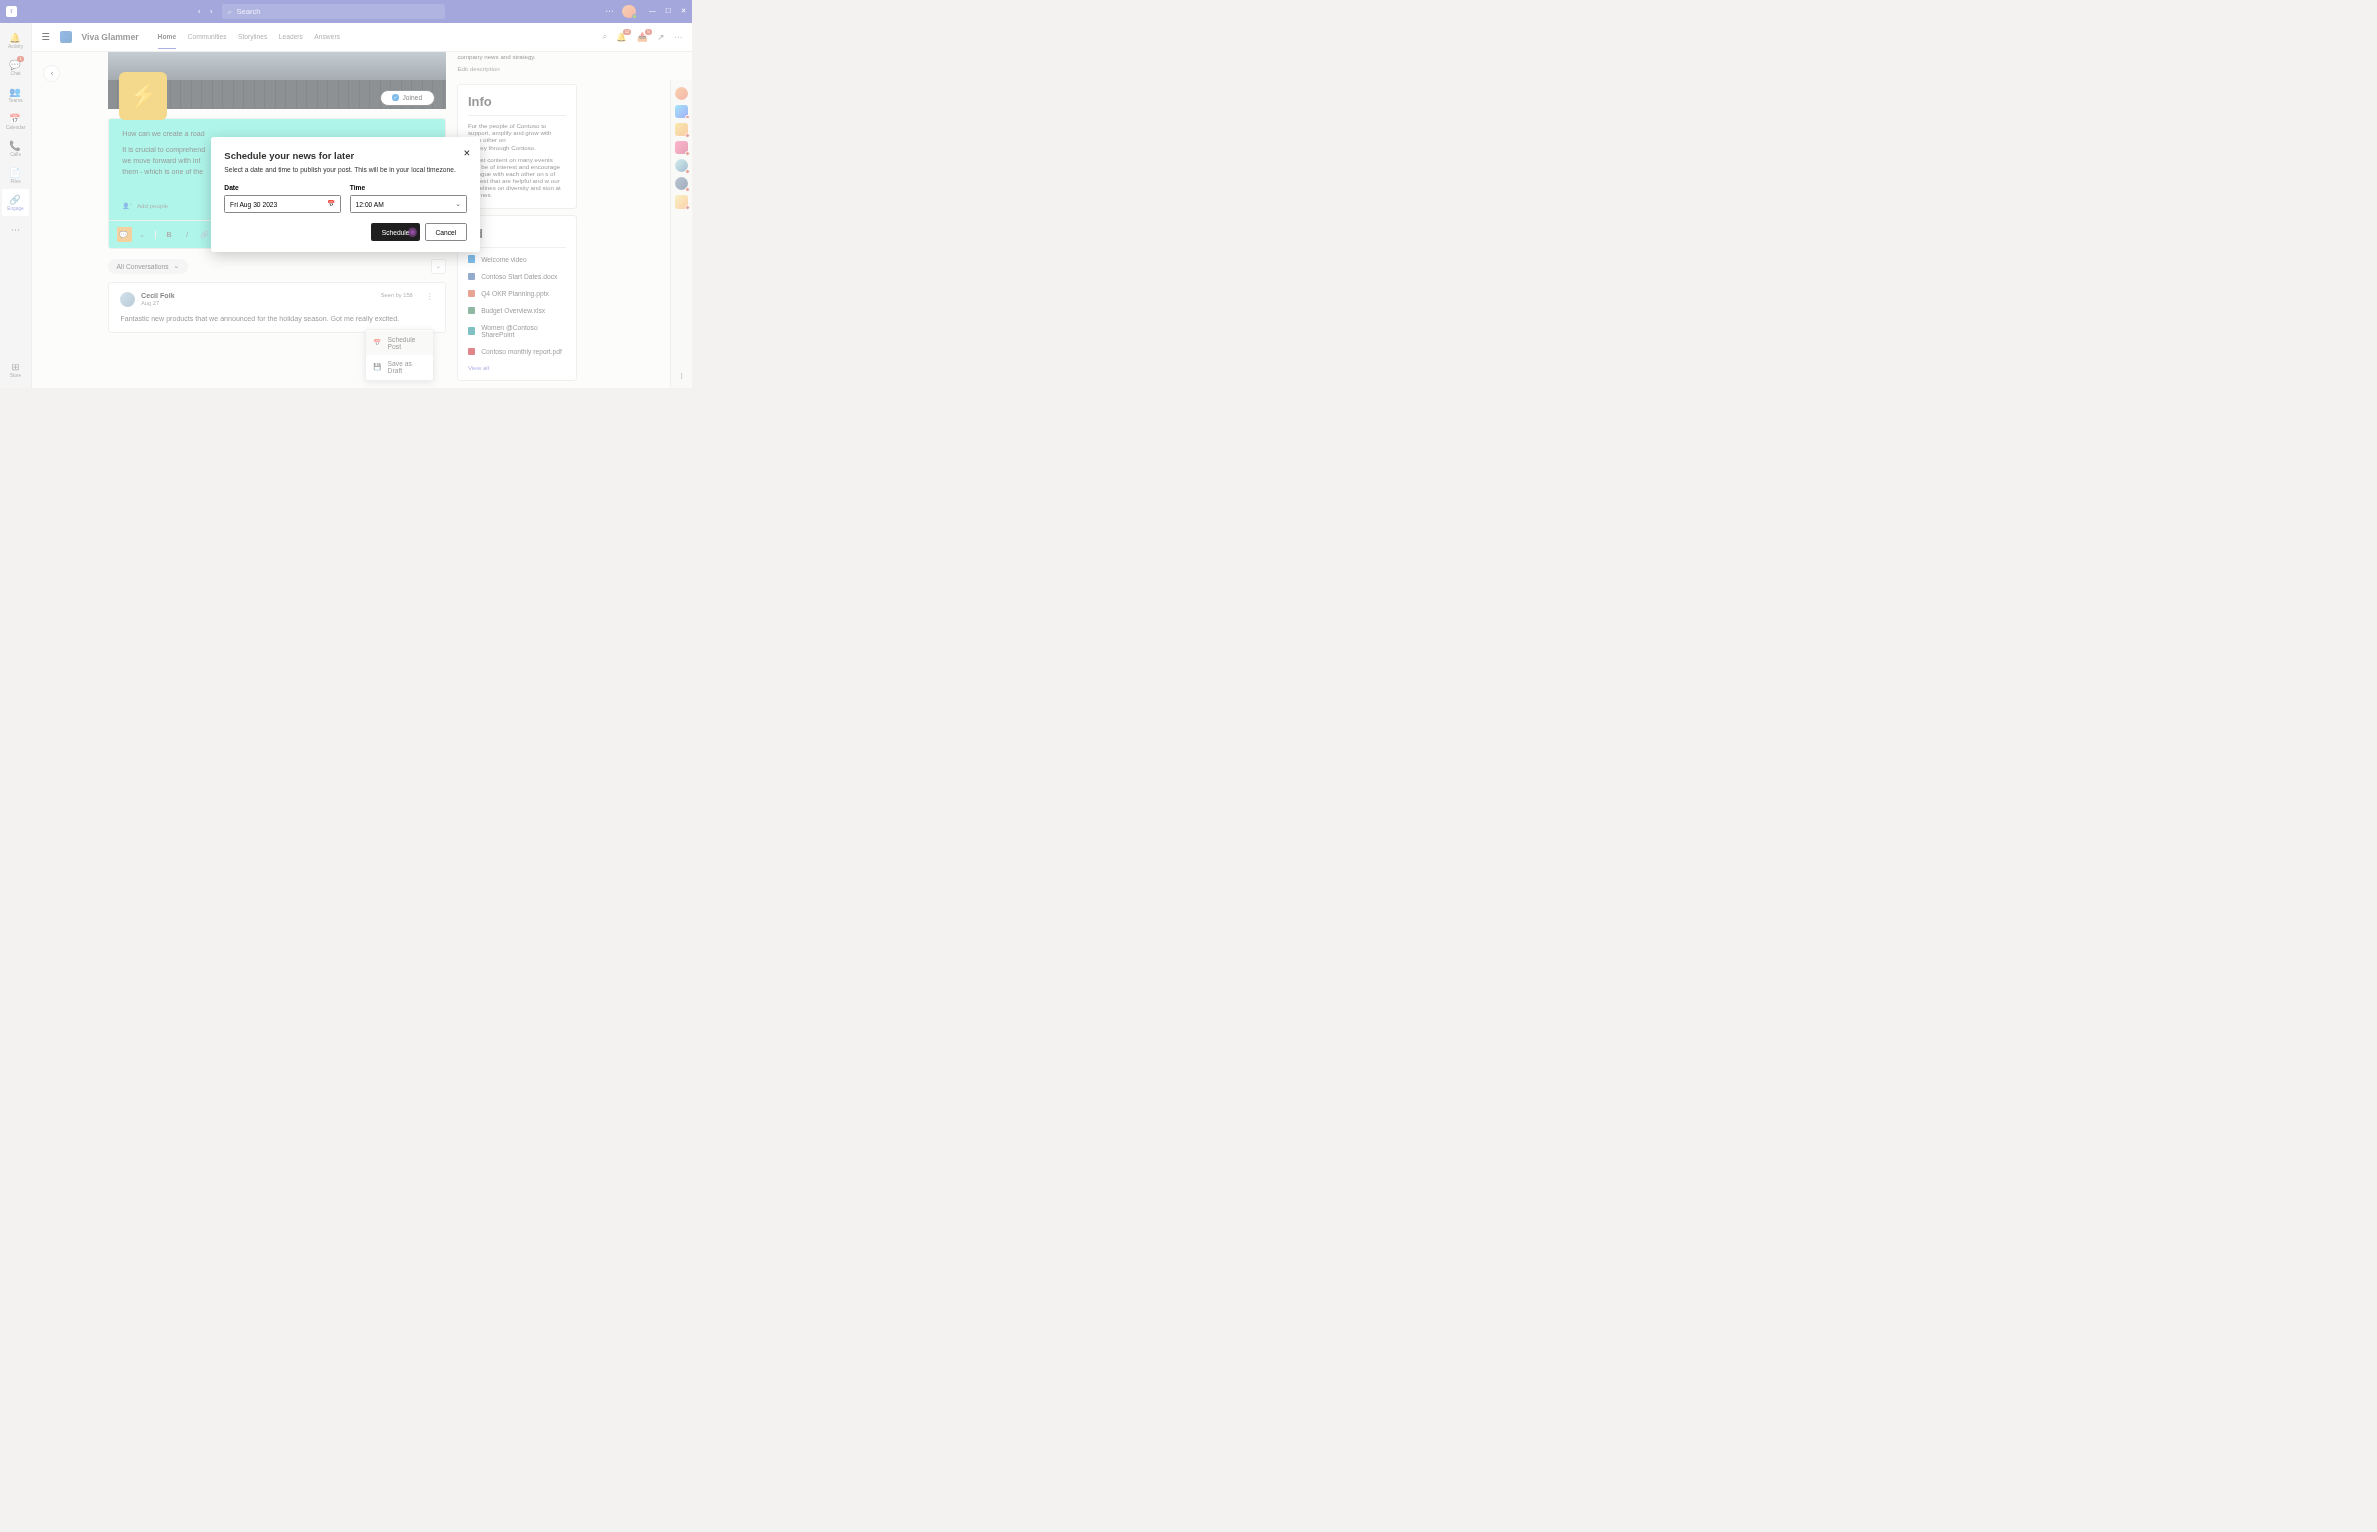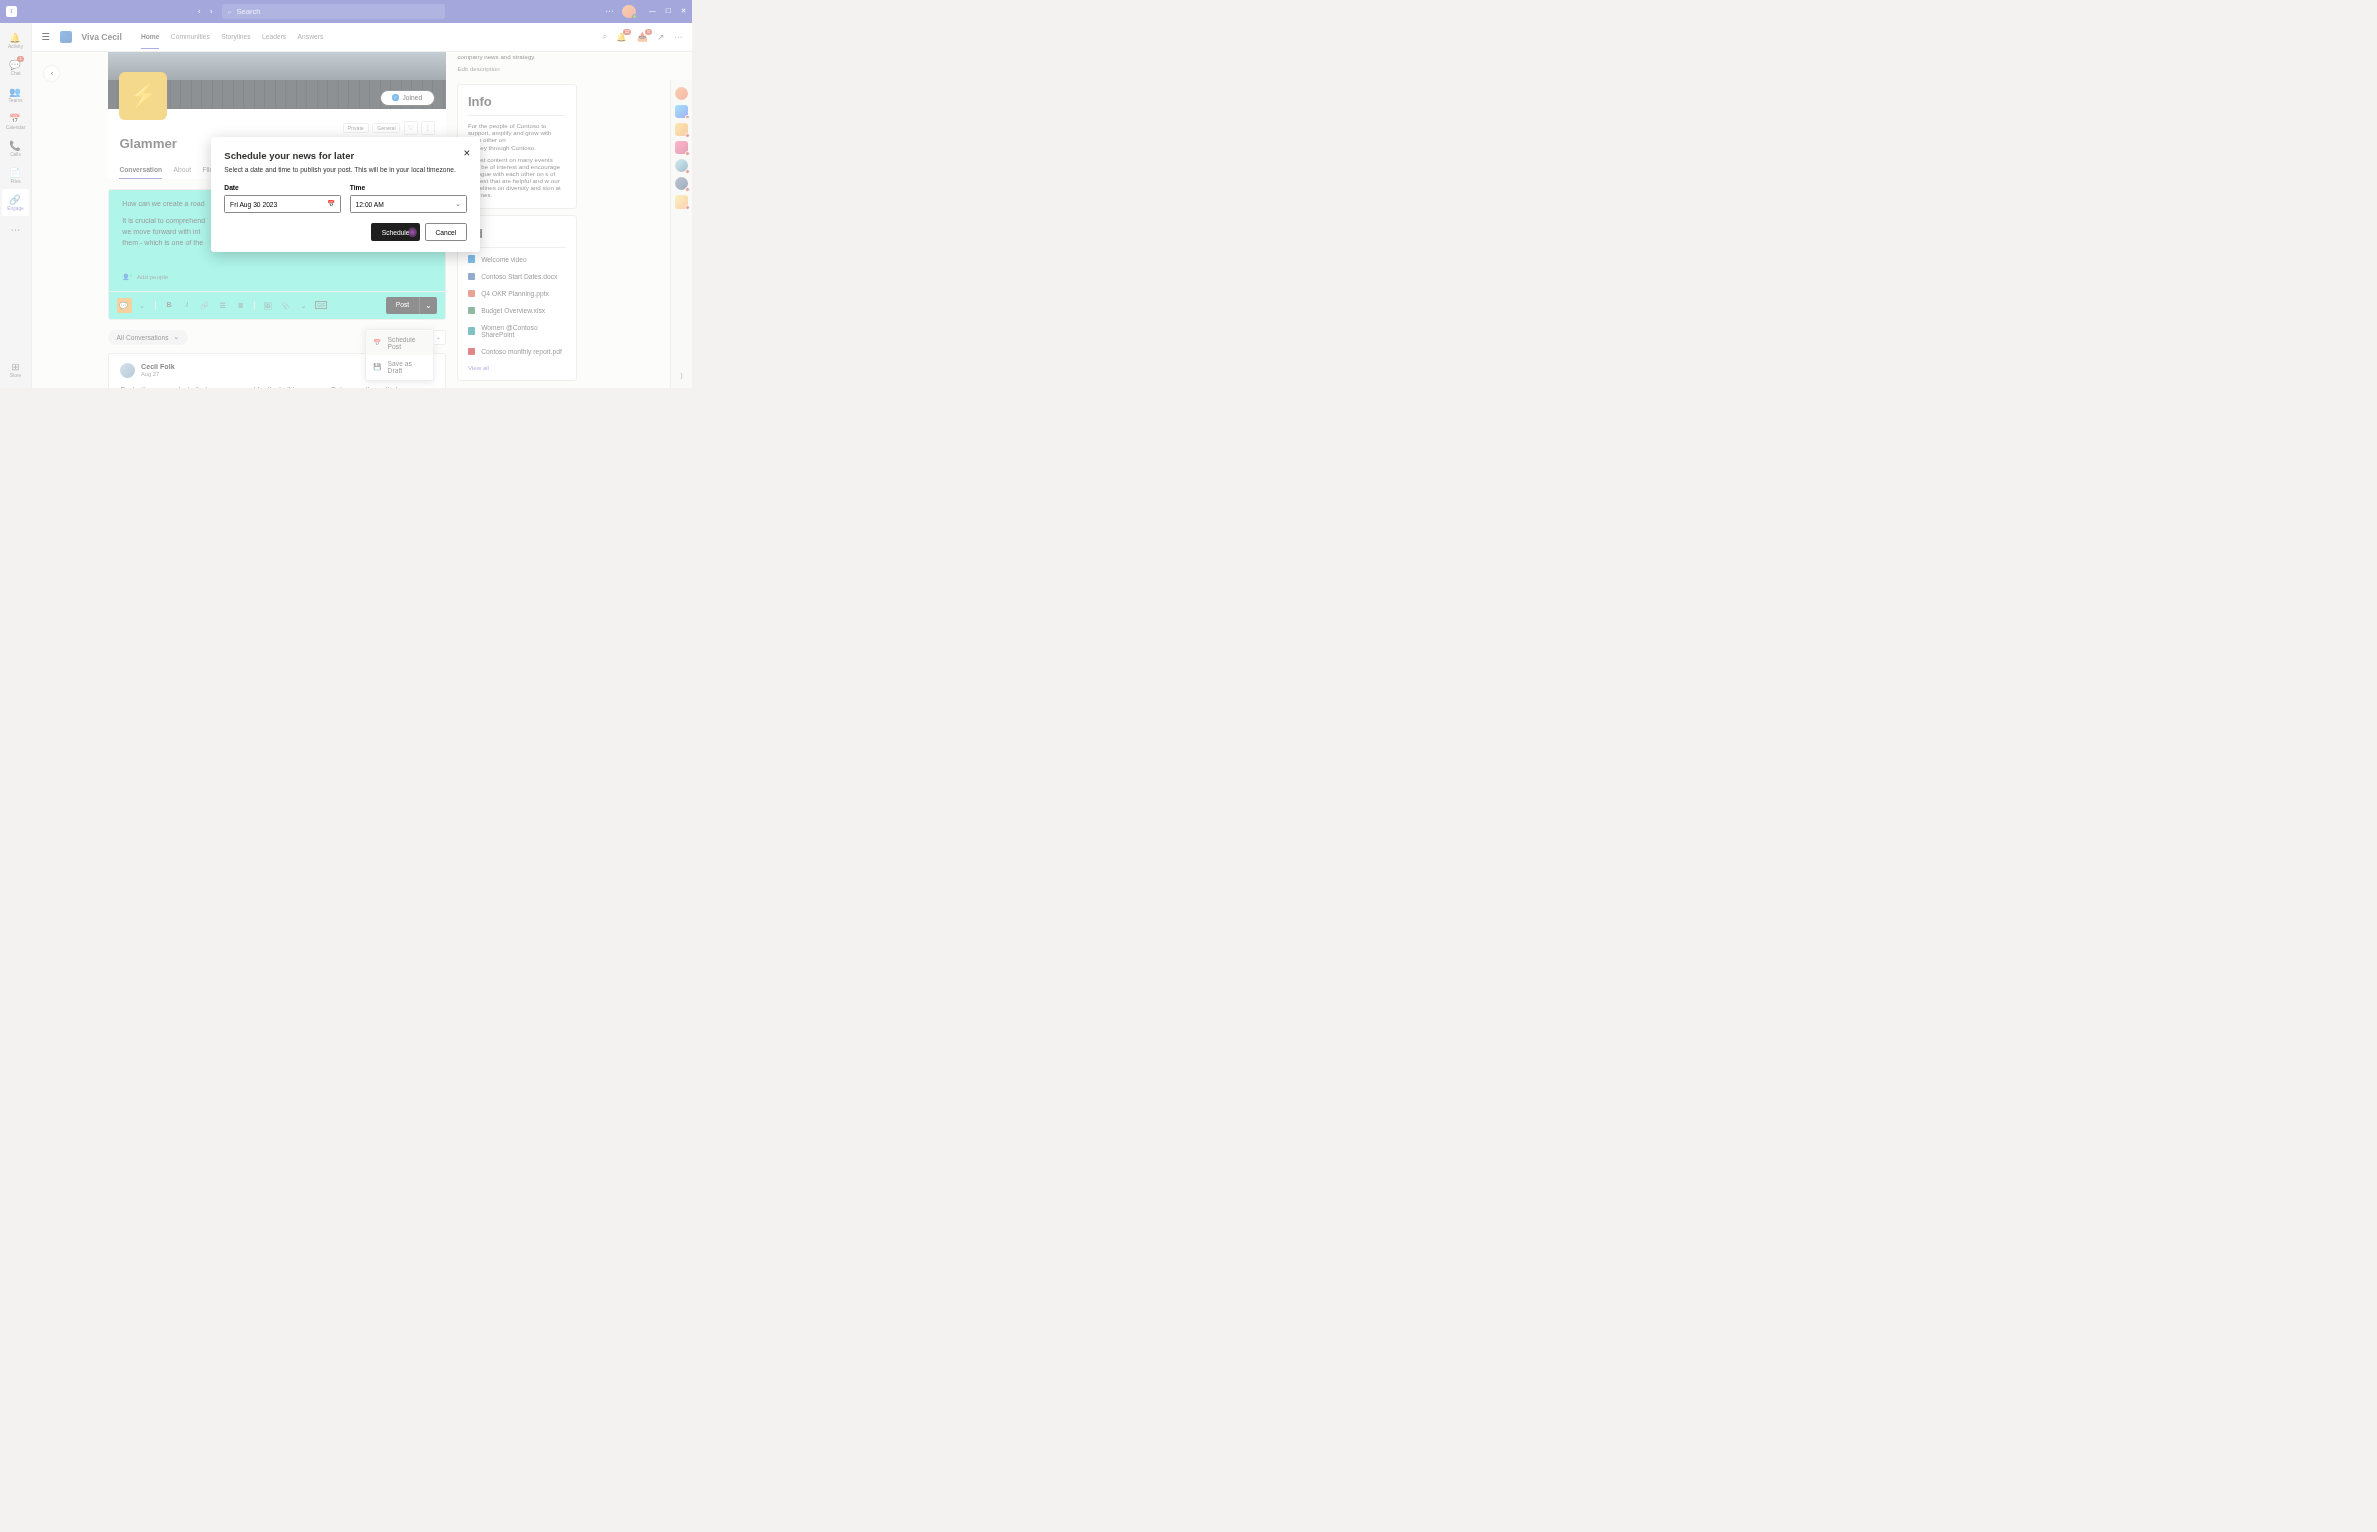--- a/index.html
+++ b/index.html
@@ -204,21 +204,21 @@
     <span class="rail-icon">⊞</span>
     <span>Store</span>
   </div>
 </div>
 
 <div class="main">
 
   <div class="app-header">
     <span class="hamburger">☰</span>
     <div class="engage-logo"></div>
-    <span class="app-title">Viva Cecil</span>
+    <span class="app-title">Viva Glammer</span>
     <div class="app-tabs">
       <span class="app-tab active">Home</span>
       <span class="app-tab">Communities</span>
       <span class="app-tab">Storylines</span>
       <span class="app-tab">Leaders</span>
       <span class="app-tab">Answers</span>
     </div>
     <div class="header-right">
       <span class="header-icon">⌕</span>
       <span class="header-icon">🔔<span class="hdr-badge">12</span></span>
@@ -238,38 +238,20 @@
         <div class="cover-img"></div>
         <div class="community-icon">
           <span class="lightning">⚡</span>
         </div>
         <div class="joined-btn">
           <span class="check-circle">✓</span>
           <span>Joined</span>
         </div>
       </div>
 
-      <div class="community-header">
-        <div class="header-actions">
-          <span class="tag-pill">Private</span>
-          <span class="tag-pill">General</span>
-          <span class="icon-btn-sm">
-              <span>♡</span>
-            </span>
-          <span class="icon-btn-sm">
-              <span>⋮</span>
-            </span>
-        </div>
-        <h1 class="community-name">Glammer</h1>
-        <div class="comm-tabs">
-          <span class="comm-tab active">Conversation</span>
-          <span class="comm-tab">About</span>
-          <span class="comm-tab">Files</span>
-        </div>
-      </div>
 
       <div class="compose">
         <div class="compose-text">
           <div>How can we create a road</div>
           <div style="height:4.8px"></div>
           <div>It is crucial to comprehend</div>
           <div>we move forward with int</div>
           <div>them - which is one of the</div>
         </div>
         <div class="add-people">

